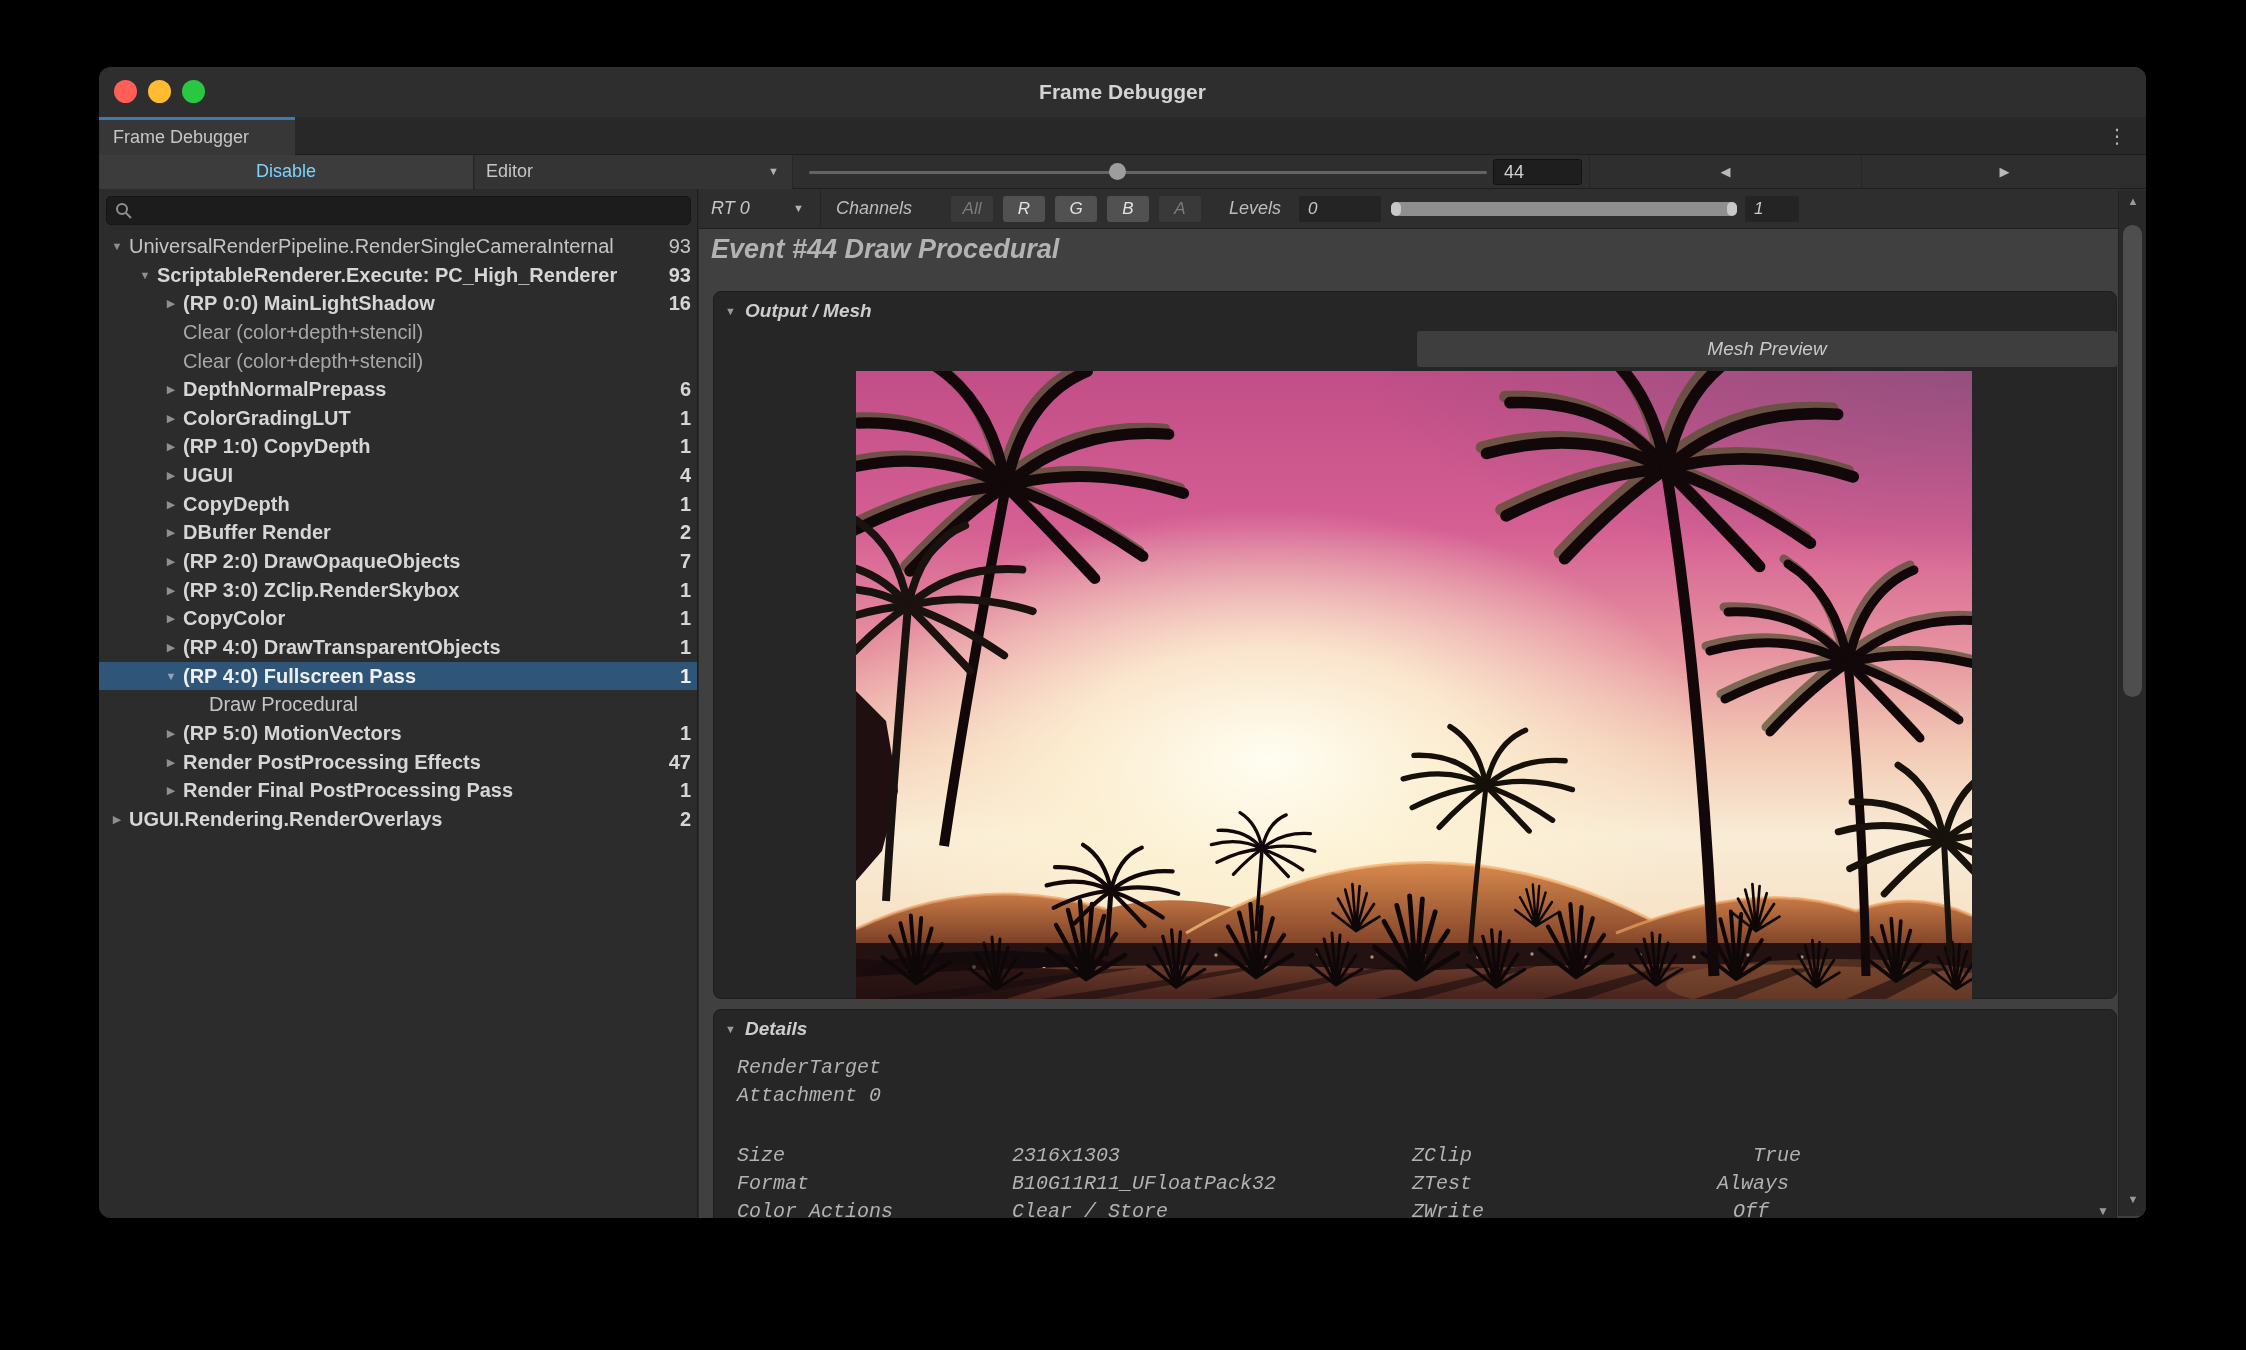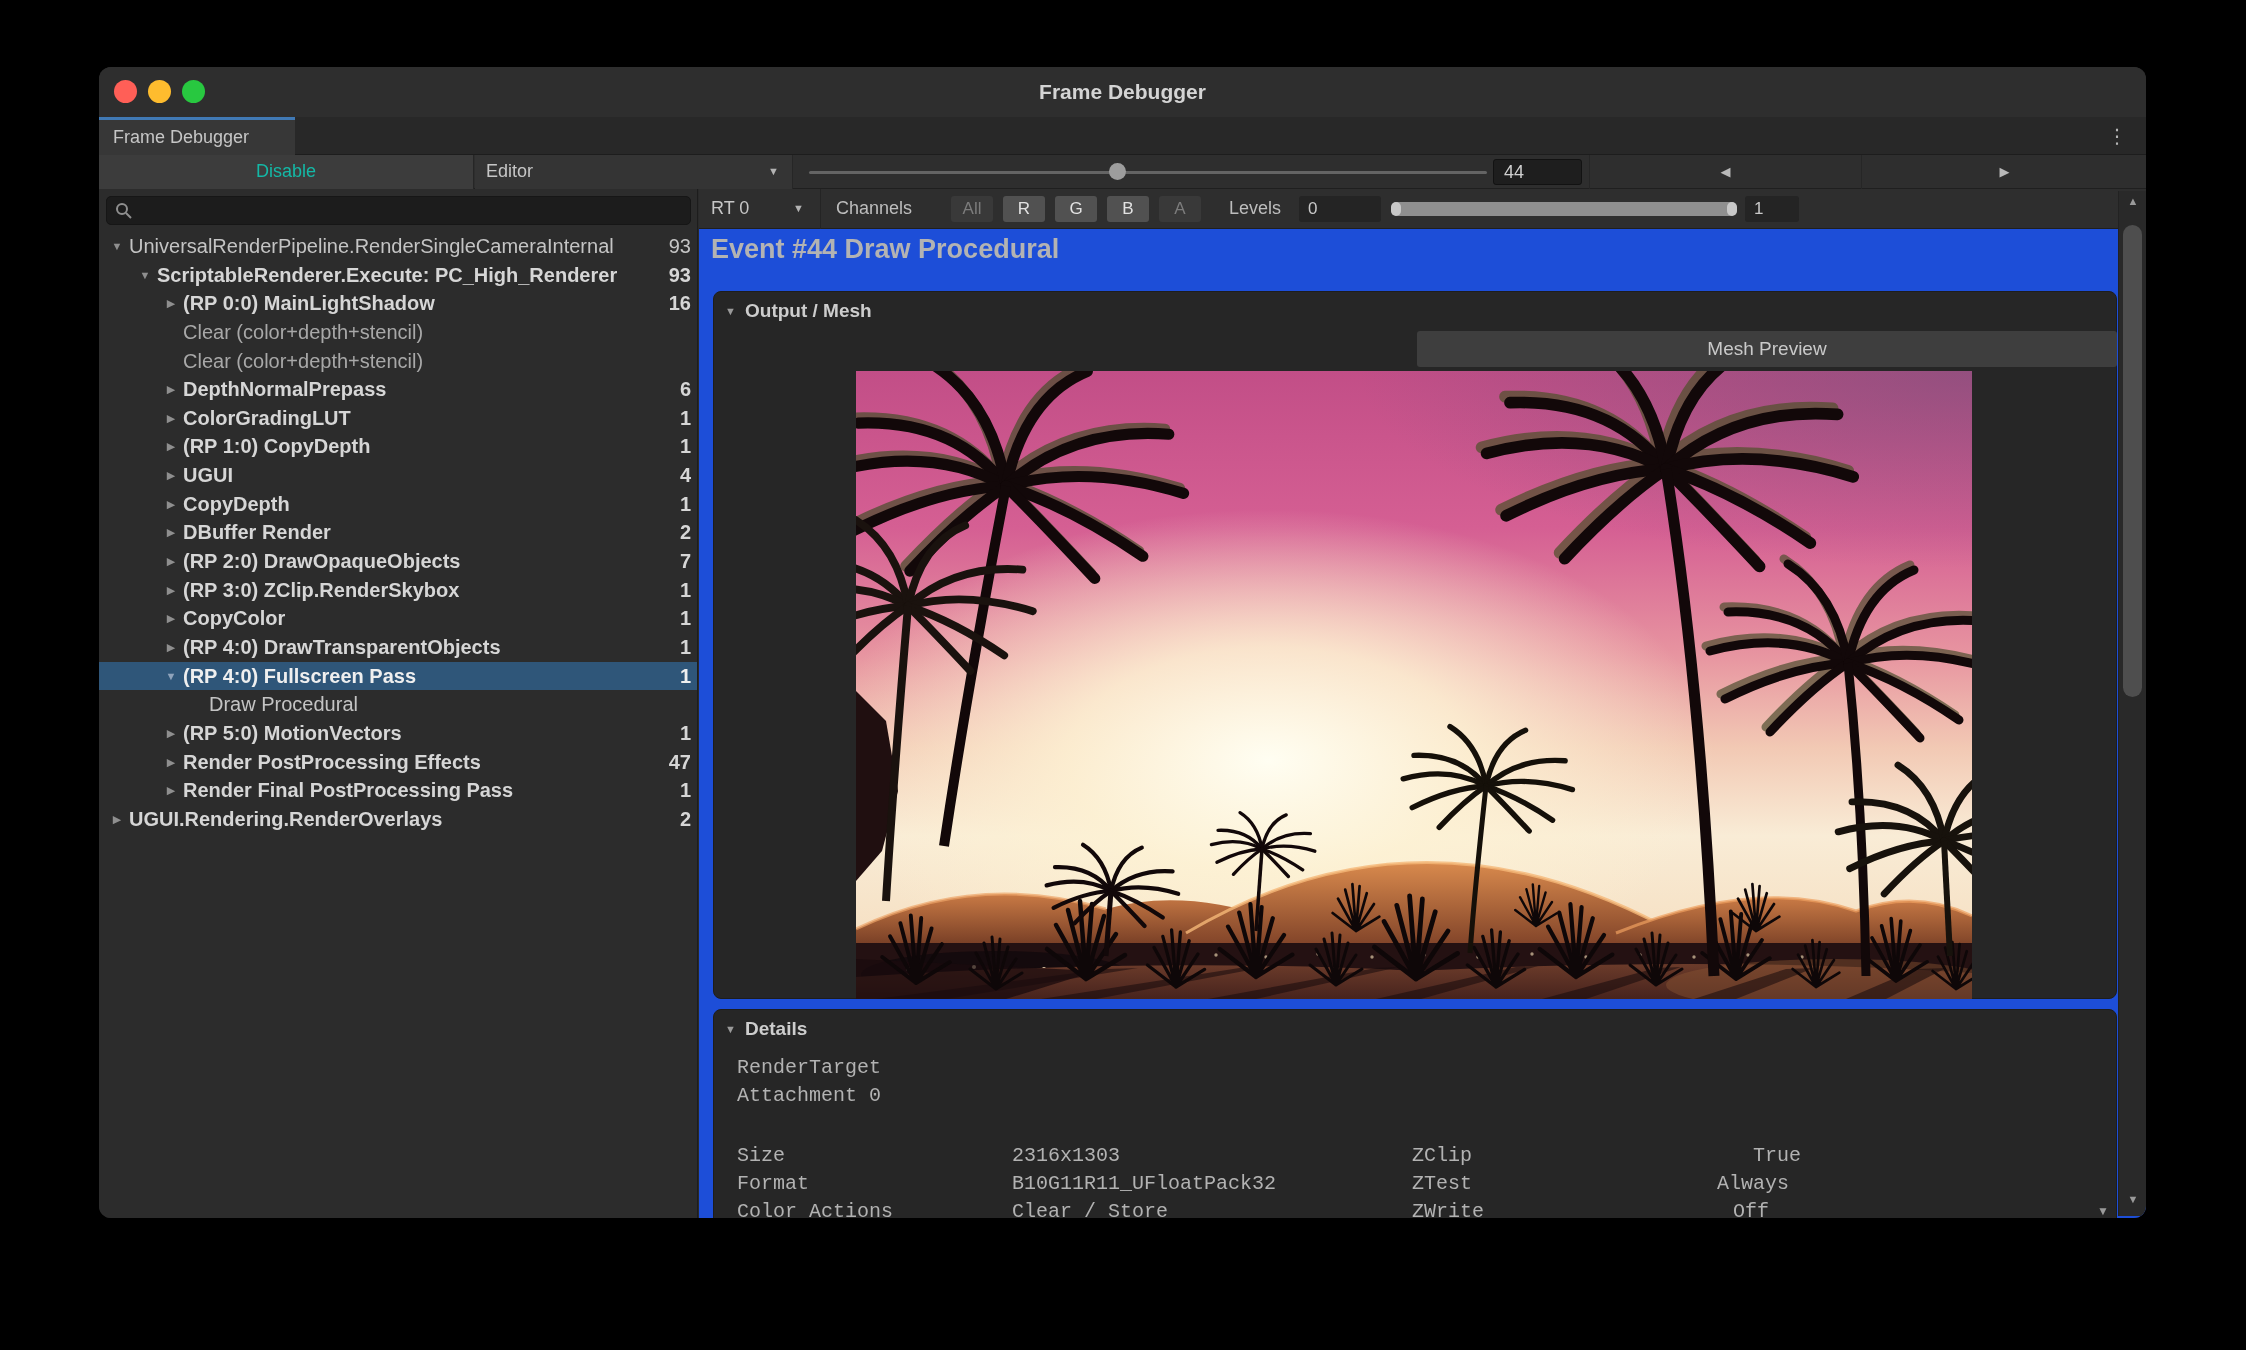--- a/index.html
+++ b/index.html
@@ -24,21 +24,21 @@
   .tab-active { position:absolute; left:0; top:0; width:196px; height:38px; background:#373737;
                 border-top:3px solid #4079b5; color:#c6c6c6; font-size:18px;
                 display:flex; align-items:center; padding-left:14px; }
   .kebab { position:absolute; right:16px; top:6px; width:26px; height:26px; color:#b5b5b5;
            font-size:20px; text-align:center; line-height:26px; }
 
   
   .toolbar1 { position:absolute; left:0; top:88px; width:100%; height:34px; background:#2e2e2e;
               border-bottom:1px solid #1f1f1f; }
   .btn-disable { position:absolute; left:0; top:0; width:375px; height:34px; background:#3c3c3c;
-                 border-right:1px solid #262626; color:#14b8a6; font-size:18px;
+                 border-right:1px solid #262626; color:#7dd3fc; font-size:18px;
                  text-align:center; line-height:33px; }
   .dd-editor { position:absolute; left:376px; top:0; width:318px; height:34px; background:#343434;
                border-right:1px solid #262626; color:#c6c6c6; font-size:18px; line-height:33px;
                padding-left:11px; }
   .dd-caret { position:absolute; right:13px; top:0; font-size:11px; color:#b3b3b3; }
   .f-slider-track { position:absolute; left:710px; top:16px; width:678px; height:3px; background:#646464; border-radius:2px; }
   .f-slider-handle { position:absolute; left:1010px; top:8px; width:17px; height:17px; border-radius:50%;
                      background:#9d9d9d; }
   .frame-field { position:absolute; left:1394px; top:4px; width:89px; height:26px; background:#1e1e1e;
                  border:1px solid #121212; border-radius:3px; color:#cfcfcf; font-size:18px;
@@ -66,21 +66,21 @@
   .trow .lbl { position:absolute; top:0; height:28.65px; line-height:28.65px; white-space:nowrap;
                overflow:hidden; }
   .trow .cnt { position:absolute; right:7px; top:0; height:28.65px; line-height:28.65px; }
   .trow.bold .lbl, .trow.bold .cnt { font-weight:700; color:#d6d6d6; }
   .trow.dim .lbl { color:#a8a8a8; }
   .trow.sel { background:#2f5679; }
   .trow.sel .lbl, .trow.sel .cnt { color:#efefef; }
   .trow.sel .arrow { color:#8fa3bb; }
 
   
-  .right-panel { position:absolute; left:600px; top:0; width:1447px; height:1029px; background:#1d4ed8; }
+  .right-panel { position:absolute; left:600px; top:0; width:1447px; height:1029px; background:#404040;font-style:italic; }
   .toolbar2 { position:absolute; left:0; top:0; width:1447px; height:40px; background:#2e2e2e;
               border-bottom:1px solid #1f1f1f; }
   .rt-dd { position:absolute; left:0; top:0; width:122px; height:40px; border-right:1px solid #242424;
            color:#c6c6c6; font-size:18px; line-height:39px; padding-left:12px; }
   .rt-dd .dd-caret { right:16px; }
   .channels-label { position:absolute; left:137px; top:0; height:40px; line-height:39px;
                     font-size:18px; color:#bdbdbd; }
   .chan-btns { position:absolute; left:252px; top:7px; height:26px; display:flex; gap:10px; }
   .chan-btn { width:42px; height:26px; border-radius:3px; font-size:17px; text-align:center;
               line-height:26px; background:#393939; color:#7c7c7c; }

